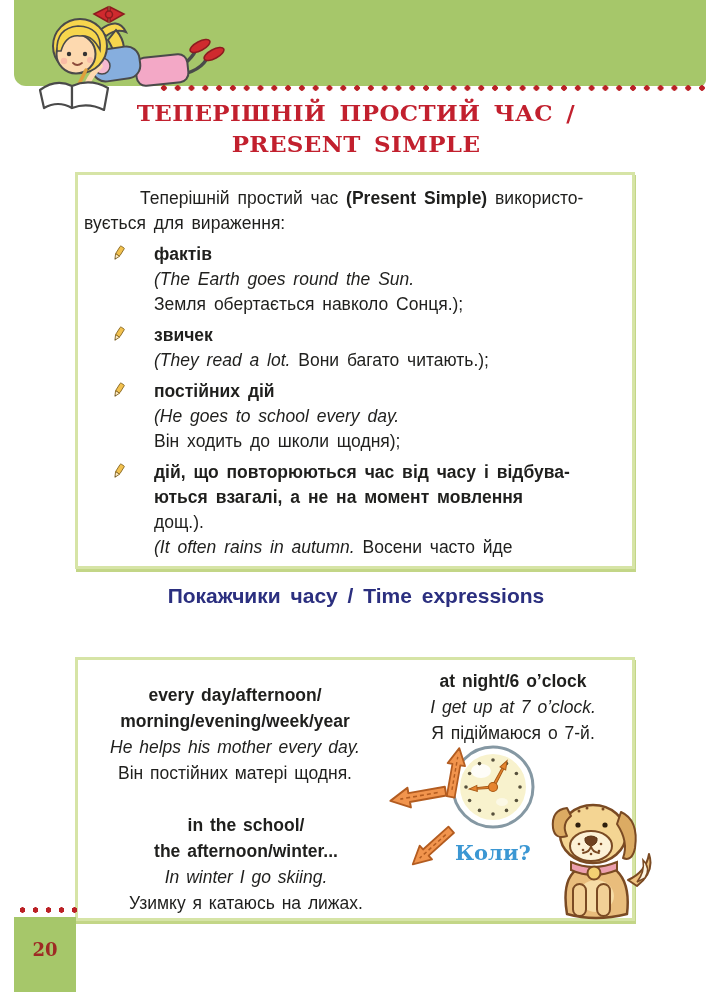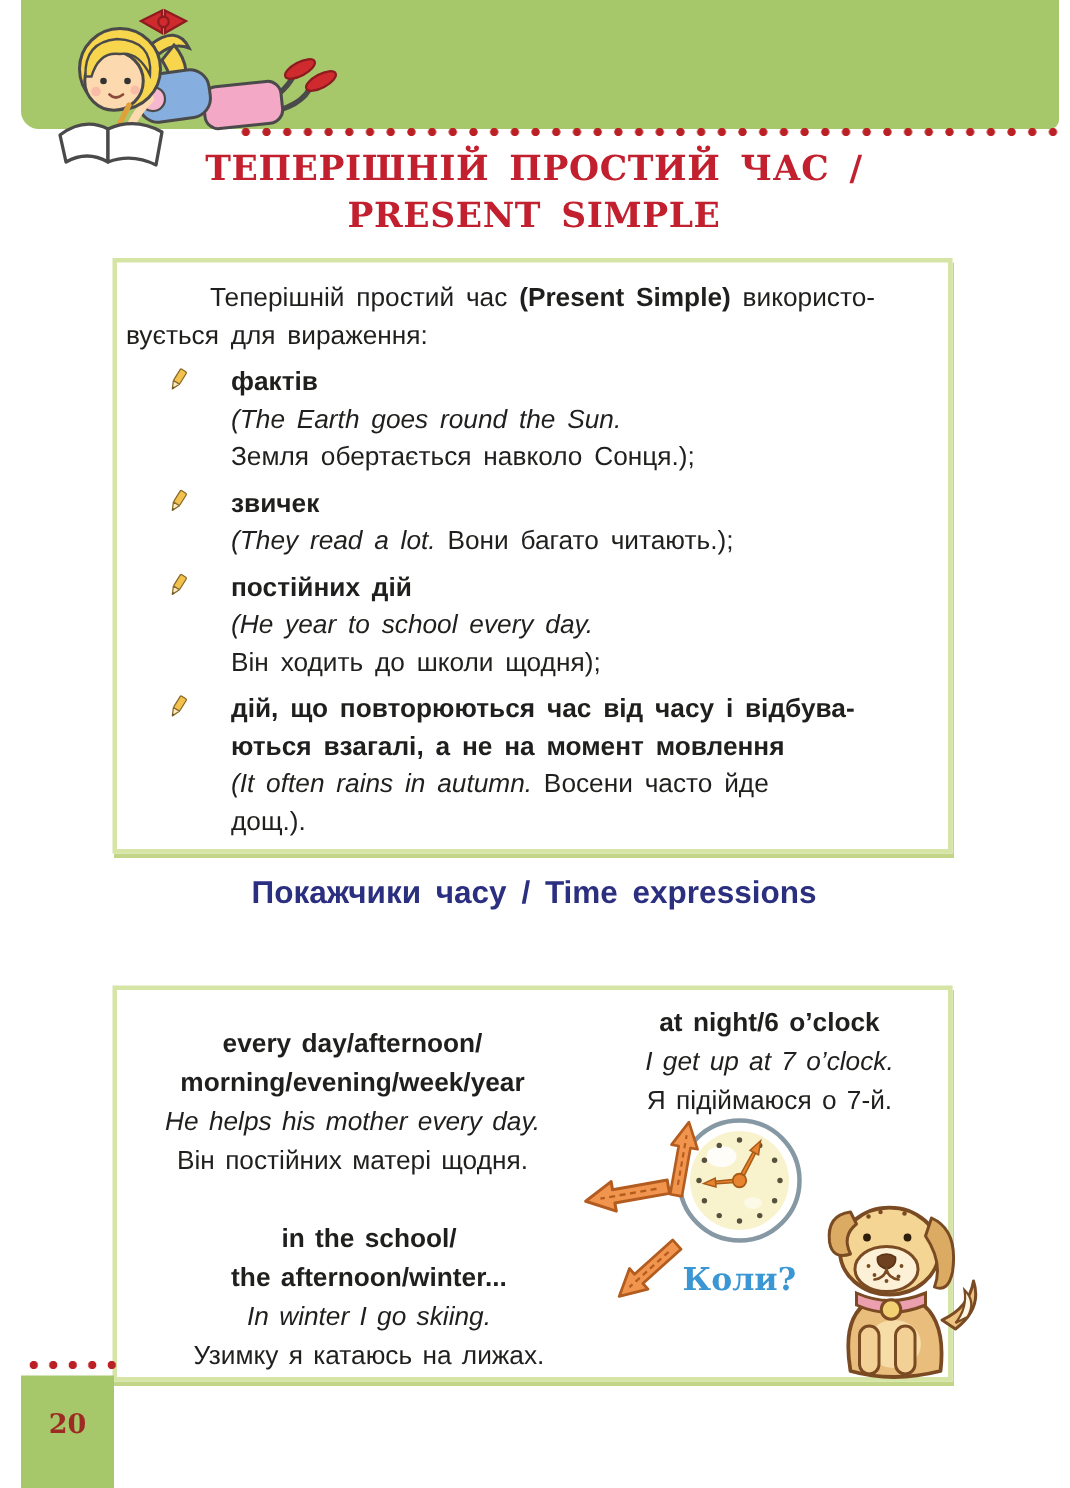--- a/index.html
+++ b/index.html
@@ -133,38 +133,38 @@
     <div class="item">
       <svg class="pencil" width="17" height="17" viewBox="0 0 20 20">
           <g transform="rotate(32 10 10)">
             <rect x="7.2" y="1" width="5.6" height="11" rx="1" fill="#f2c14e" stroke="#8a6a25"></rect>
             <path d="M7.2,12 L12.8,12 L10,18 Z" fill="#fbe9c4" stroke="#8a6a25" stroke-linejoin="round"></path>
             <path d="M9.3,16.2 L10.7,16.2 L10,18 Z" fill="#4a4a4a"></path>
           </g>
         </svg>
       <div class="itext">
           <div class="tline"><span class="seg-b">постійних дій</span></div>
-          <div class="tline"><span class="seg-i">(He year to school every day.</span></div>
+          <div class="tline"><span class="seg-i">(He goes to school every day.</span></div>
           <div class="tline"><span class="seg-n">Він ходить до школи щодня);</span></div>
         </div>
     </div>
 
     <div class="item">
       <svg class="pencil" width="17" height="17" viewBox="0 0 20 20">
           <g transform="rotate(32 10 10)">
             <rect x="7.2" y="1" width="5.6" height="11" rx="1" fill="#f2c14e" stroke="#8a6a25"></rect>
             <path d="M7.2,12 L12.8,12 L10,18 Z" fill="#fbe9c4" stroke="#8a6a25" stroke-linejoin="round"></path>
             <path d="M9.3,16.2 L10.7,16.2 L10,18 Z" fill="#4a4a4a"></path>
           </g>
         </svg>
       <div class="itext">
           <div class="tline"><span class="seg-b">дій, що повторюються час від часу і відбува-</span></div>
           <div class="tline"><span class="seg-b">ються взагалі, а не на момент мовлення</span></div>
+          <div class="tline"><span class="seg-n">дощ.).</span></div>
           <div class="tline"><span class="seg-i">(It often rains in autumn.</span><span class="seg-n"> Восени часто йде</span></div>
-          <div class="tline"><span class="seg-n">дощ.).</span></div>
         </div>
     </div>
   </section>
 
   <h2 class="subhead">Покажчики часу / Time expressions</h2>
 
   <section class="box box2">
     <div class="cell c-every">
         <div class="tline"><span class="seg-b">every day/afternoon/</span></div>
         <div class="tline"><span class="seg-b">morning/evening/week/year</span></div>

